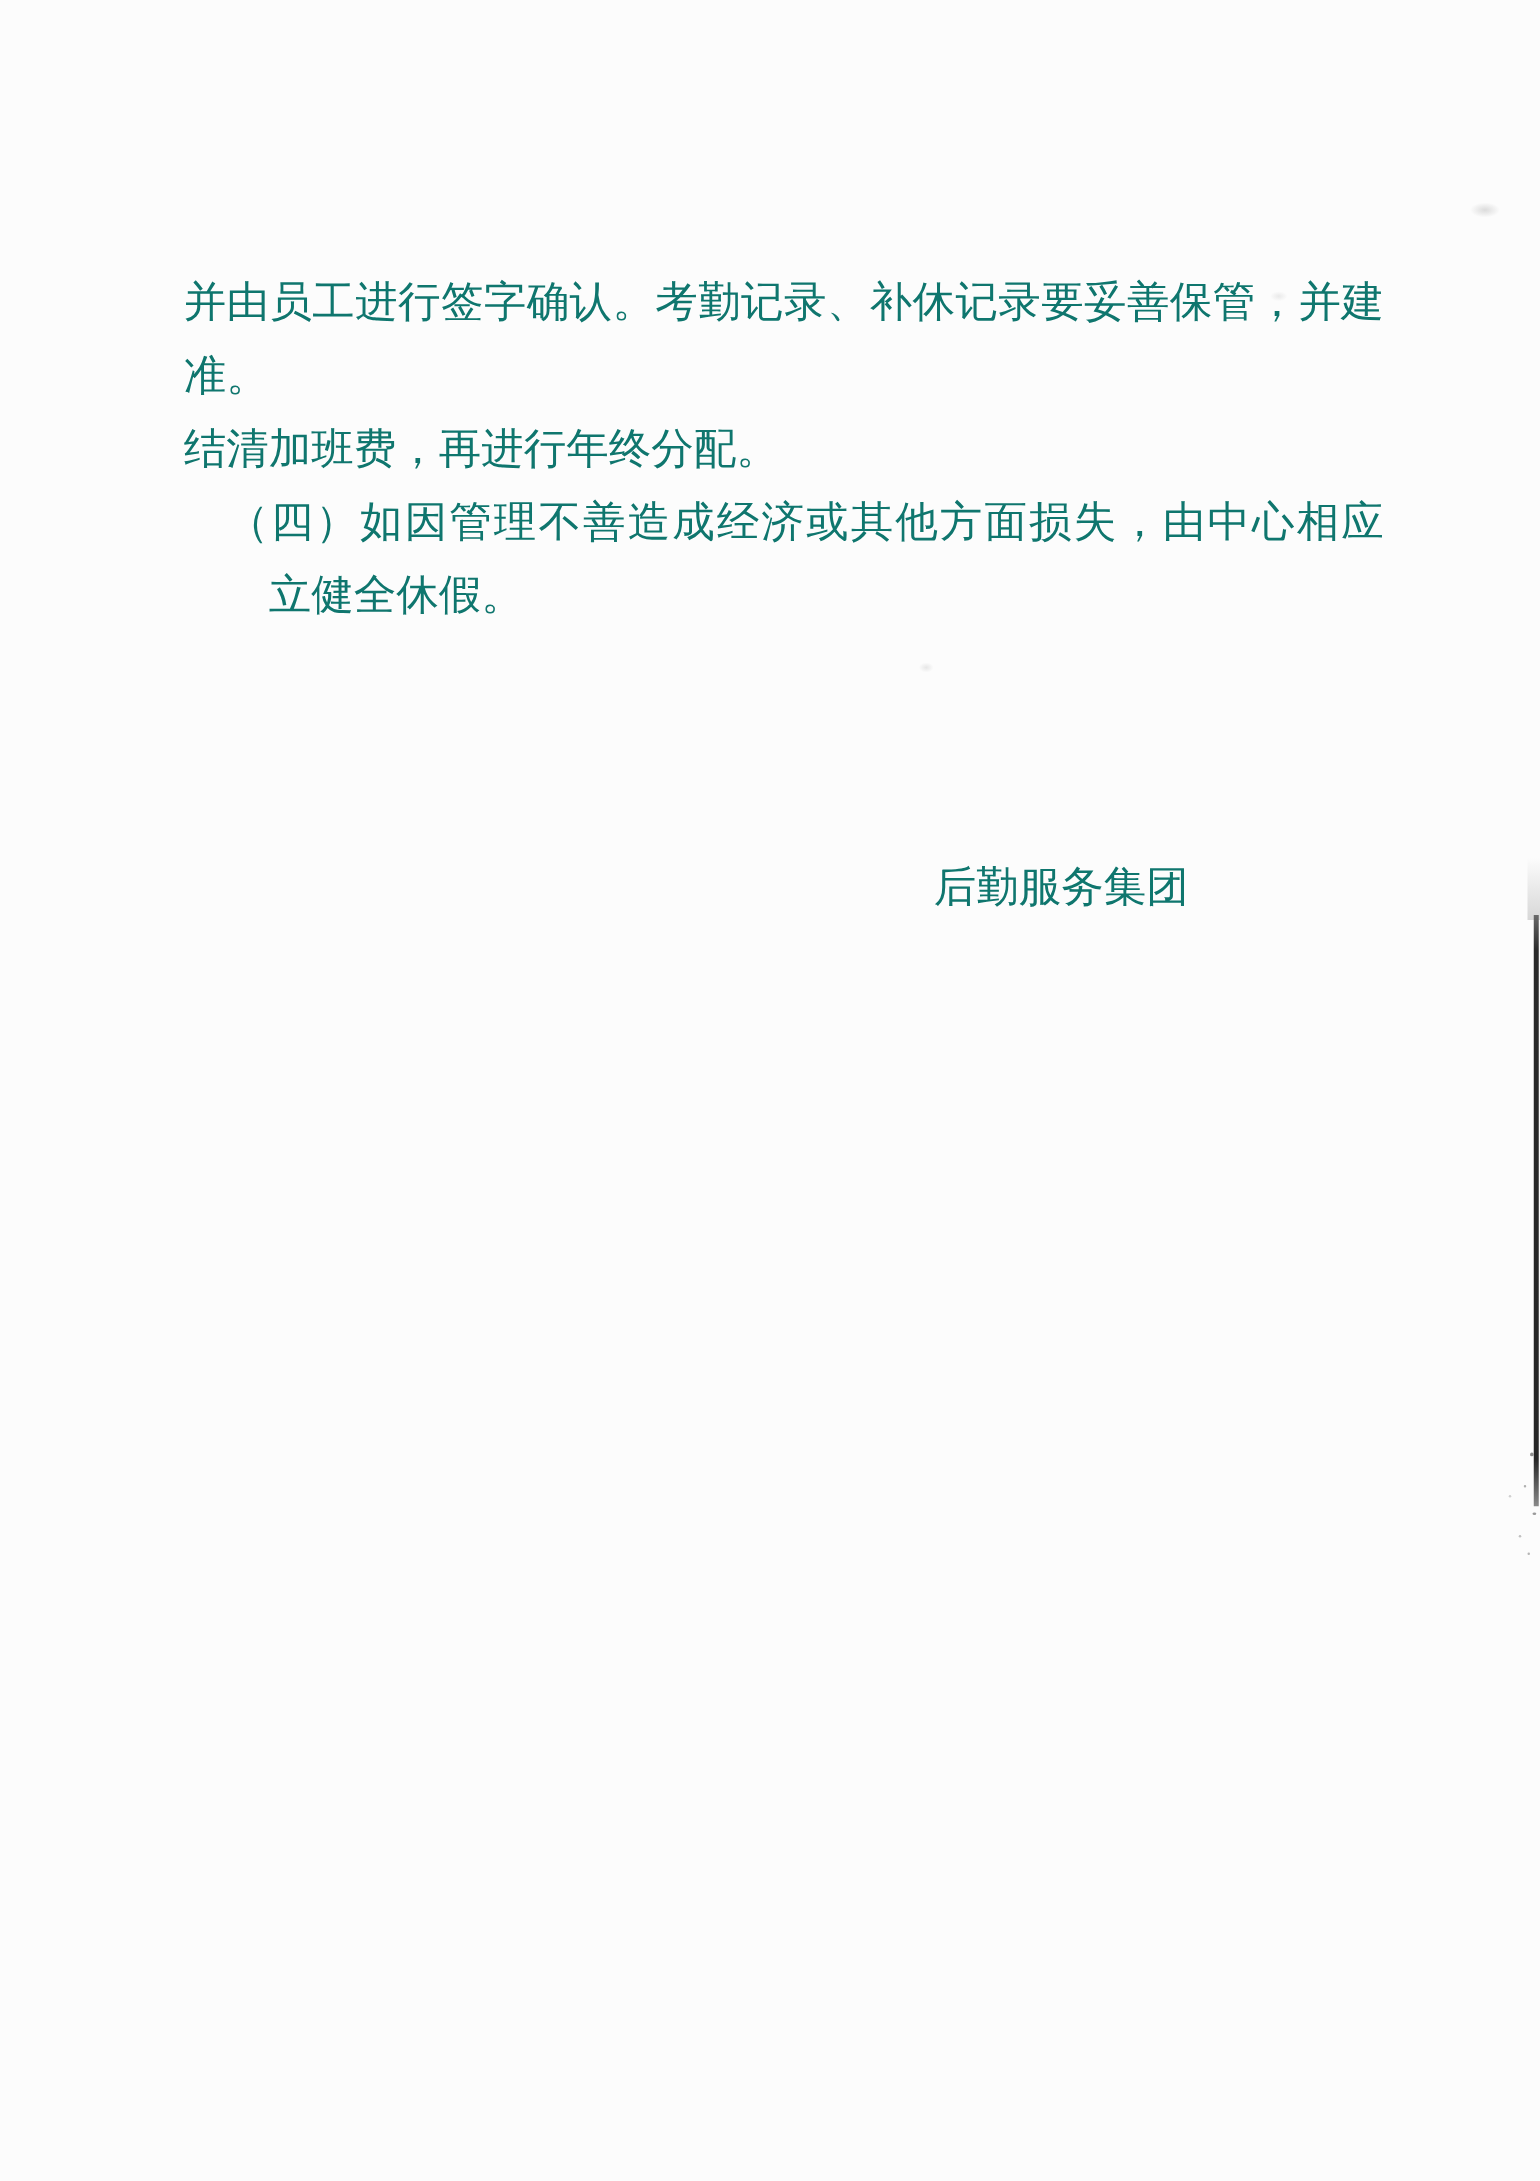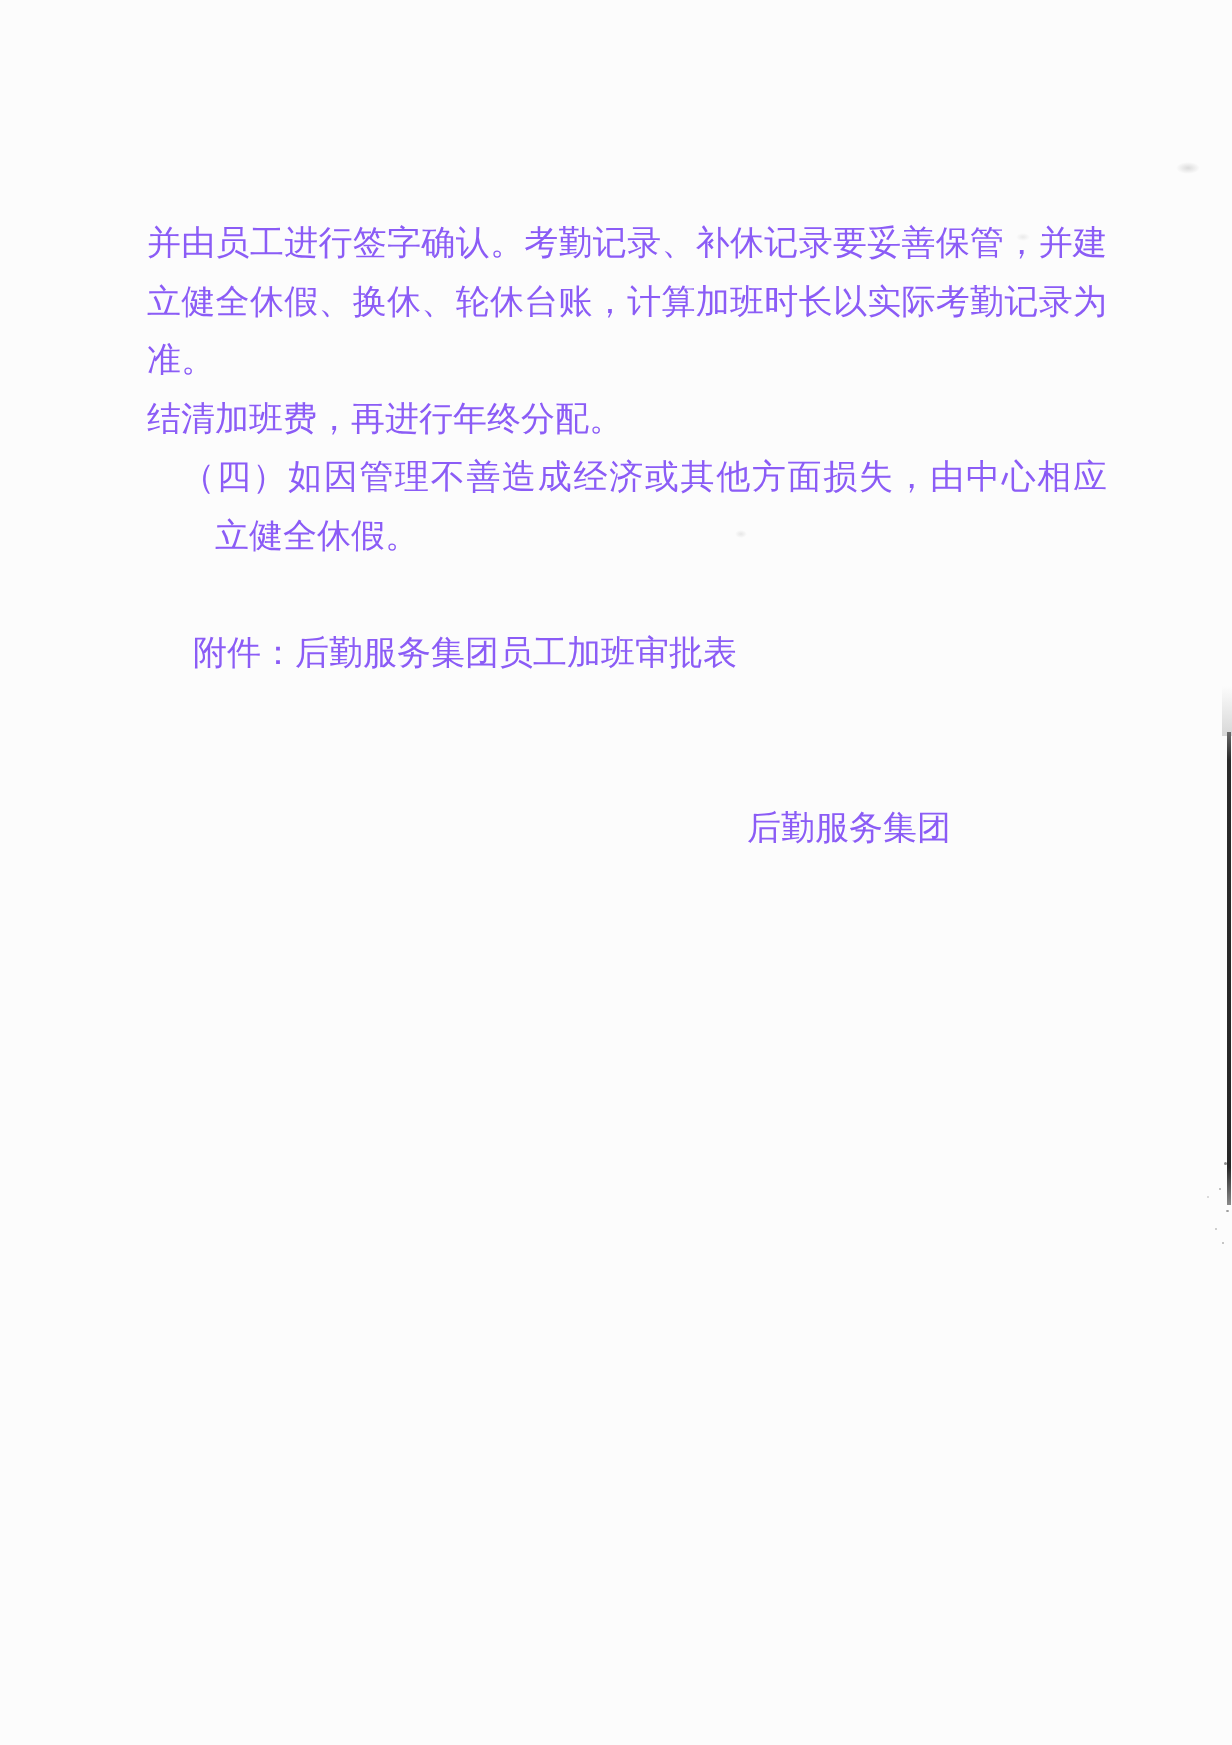--- a/index.html
+++ b/index.html
@@ -7,21 +7,21 @@
       padding: 0;
       background: #ffffff;
     }
     .page {
       position: relative;
       width: 1232px;
       height: 1745px;
       background: #fcfcfc;
       overflow: hidden;
       font-family: "Liberation Serif", "DejaVu Serif", serif;
-      color: #8b5cf6;
+      color: #0f766e;
     }
     .doc-body {
       position: absolute;
       left: 147px;
       top: 214px;
       width: 960px;
       font-size: 34px;
       line-height: 58.5px;
       font-weight: 400;
     }
@@ -74,29 +74,27 @@
       background: radial-gradient(ellipse, rgba(185,185,185,0.28), rgba(185,185,185,0) 70%);
     }
   </style>
 </head>
 <body>
 
 <div class="page">
 
   <div class="doc-body">
     <div class="line justify">并由员工进行签字确认。考勤记录、补休记录要妥善保管，并建</div>
-    <div class="line justify">立健全休假、换休、轮休台账，计算加班时长以实际考勤记录为</div>
     <div class="line">准。</div>
     <div class="line">结清加班费，再进行年终分配。</div>
     <div class="line justify indent-1">（四）如因管理不善造成经济或其他方面损失，由中心相应</div>
     <div class="line indent-2">立健全休假。</div>
 
     <div class="line blank"></div>
 
-    <div class="line indent-attach">附件：后勤服务集团员工加班审批表</div>
 
     <div class="line blank"></div>
     <div class="line blank"></div>
 
     <div class="line signature">后勤服务集团</div>
   </div>
 
   <div class="edge-strip-light"></div>
   <div class="edge-line-dark"></div>
   <div class="speckle sp1"></div>

